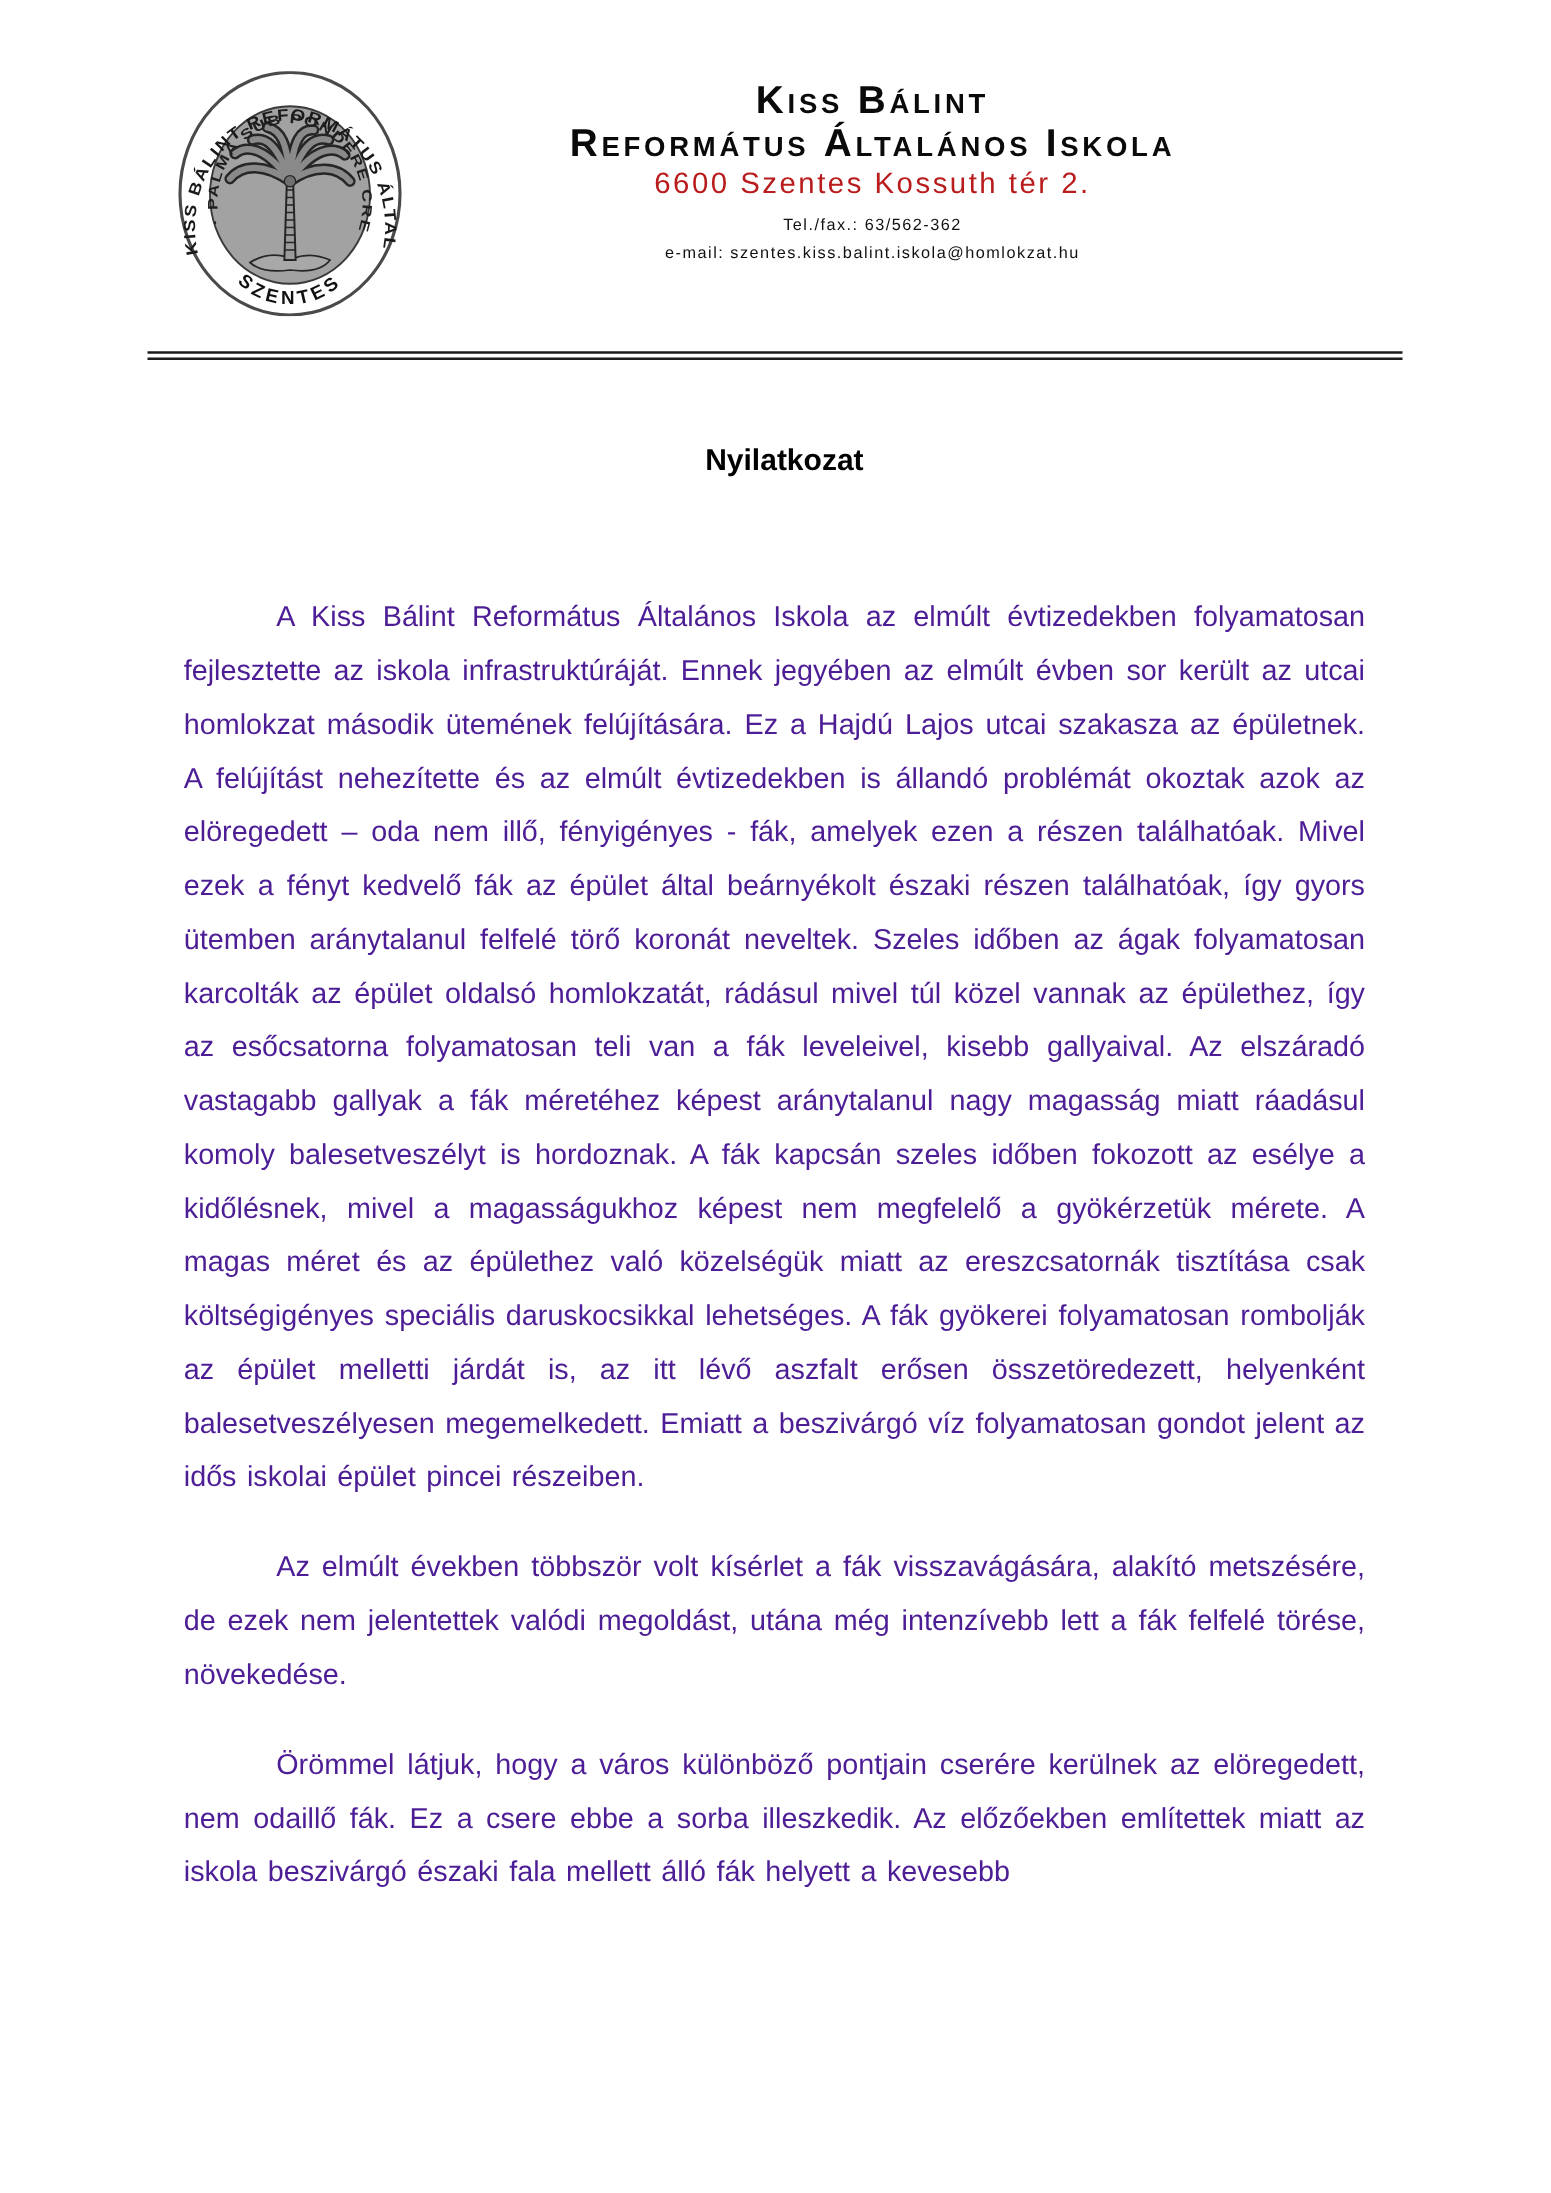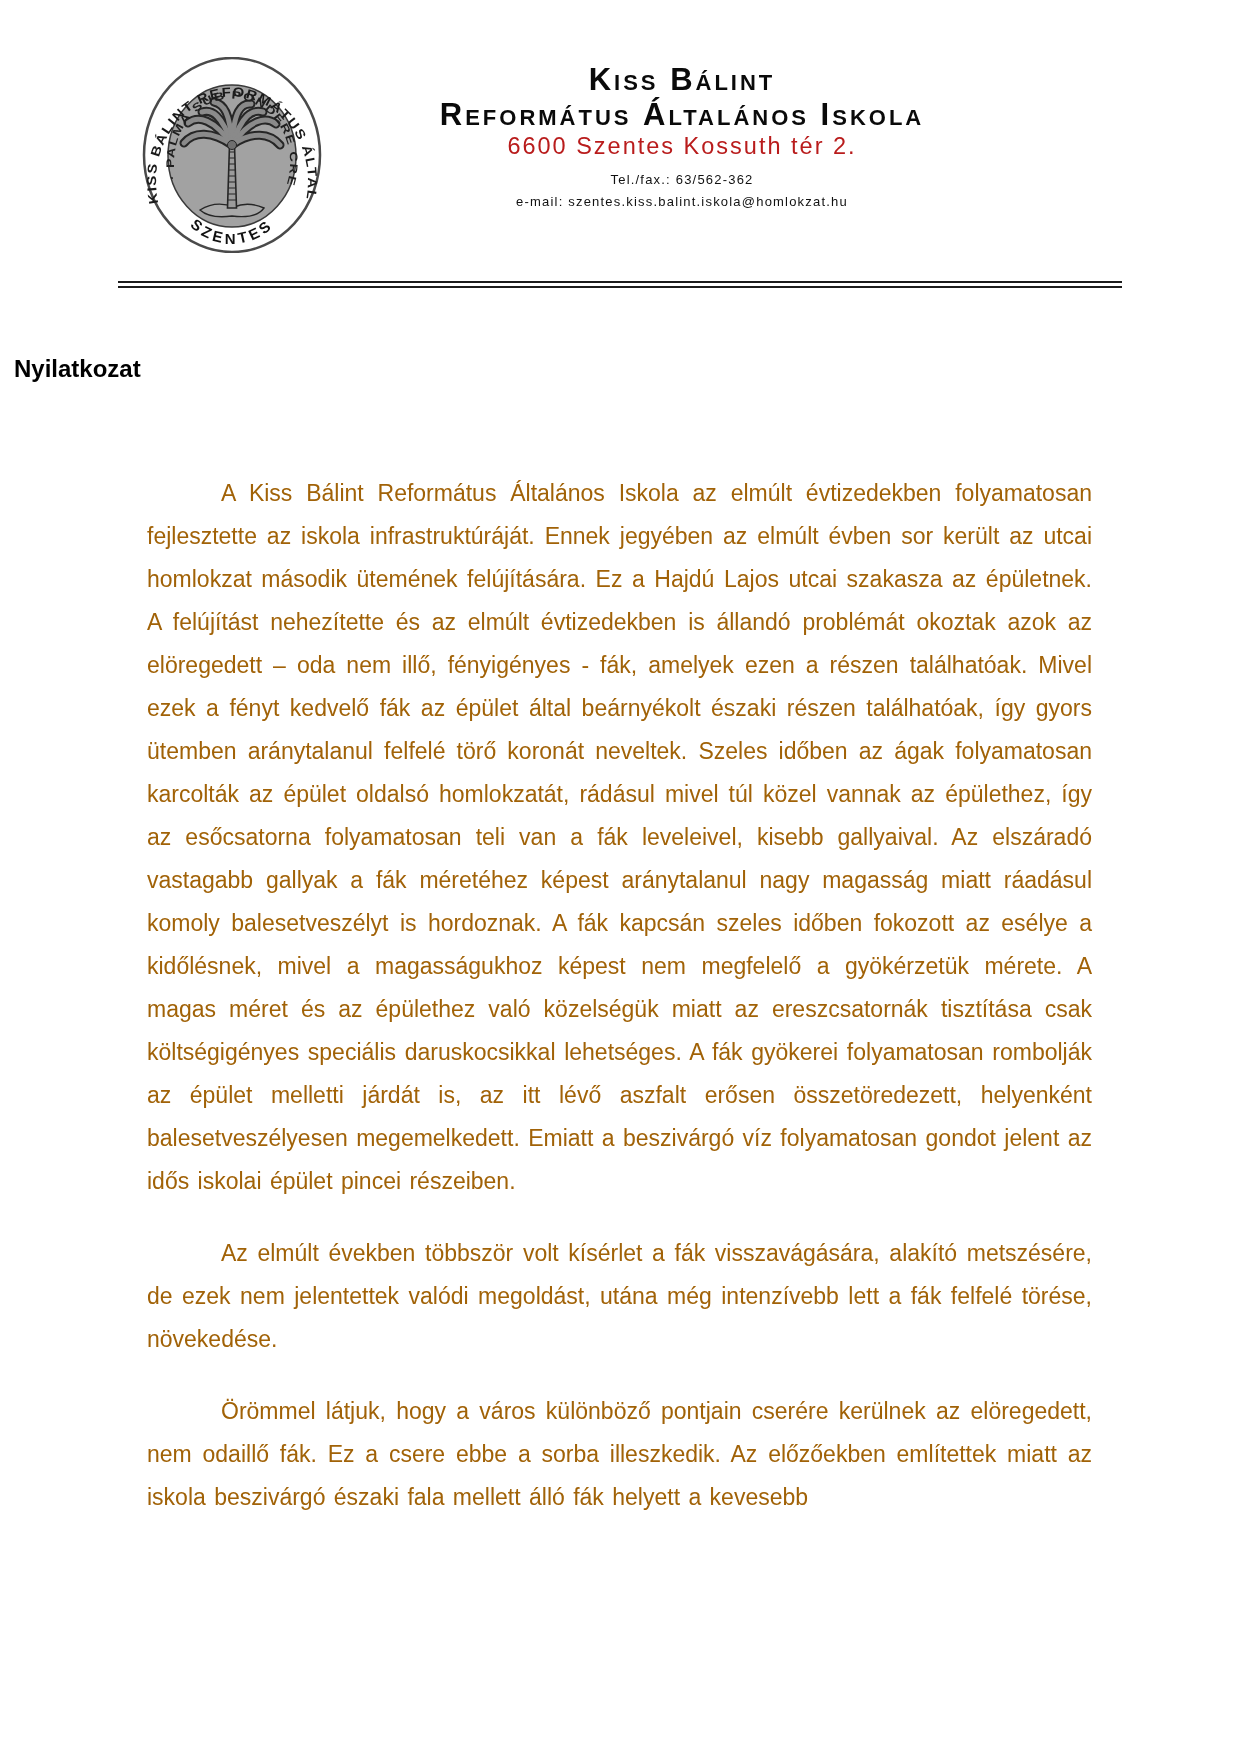--- a/index.html
+++ b/index.html
@@ -26,21 +26,21 @@
   }
   .seal {
     position: absolute;
     left: 142px;
     top: 57px;
     width: 180px;
     height: 196px;
   }
   .letterhead-text {
     position: absolute;
-    left: 312px;
+    left: 328px;
     top: 62px;
     width: 740px;
     text-align: center;
     white-space: nowrap;
   }
   .school-name {
     font-weight: 700;
     font-variant: small-caps;
     font-size: 31px;
     line-height: 35px;
@@ -66,37 +66,38 @@
     margin: 0 119px 0 118px;
     height: 3px;
     border-top: 2px solid #1c1c1c;
     border-bottom: 2px solid #1c1c1c;
     background: #ffffff;
   }
 
   
   .doc-title {
     margin: 66px 0 0 0;
+    text-align: center;
     font-size: 24px;
     font-weight: 700;
     line-height: 30px;
     color: #000;
     padding-left: 14px;
   }
   .doc-body {
     margin: 88px 149px 0 147px;
   }
   .doc-body p {
     margin: 0;
     font-size: 23px;
     line-height: 43px;
     text-align: justify;
     text-indent: 74px;
     word-spacing: 2px;
-    color: #a16207;
+    color: #4c1d95;
   }
   .doc-body p + p {
     margin-top: 29px;
   }
 </style>
 </head>
 <body>
 
 <div class="page">
 

